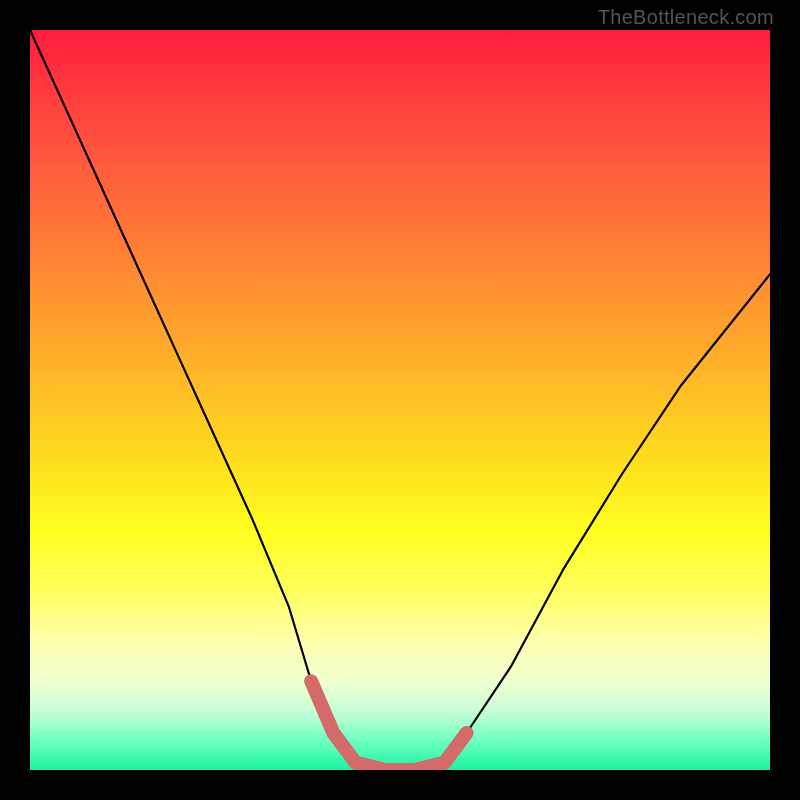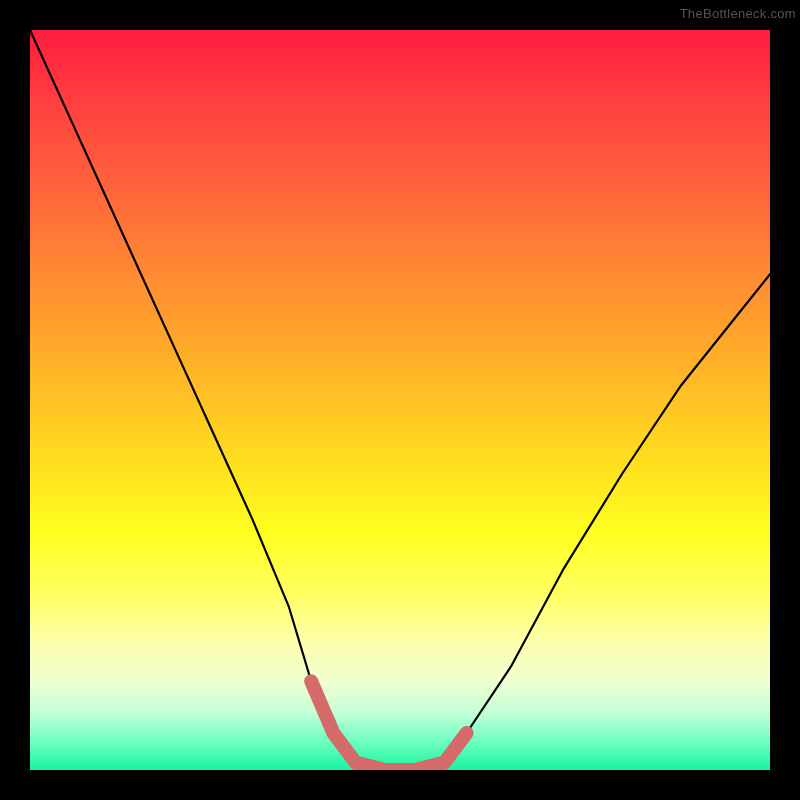--- a/index.html
+++ b/index.html
@@ -7,23 +7,23 @@
     width: 800px;
     height: 800px;
     background: #000;
     position: relative;
     overflow: hidden;
     font-family: Arial, sans-serif;
   }
   .watermark {
     position: absolute;
     top: 6px;
-    right: 4px;
+    right: 26px;
     color: #555555;
-    font-size: 13px;
+    font-size: 20px;
     font-weight: 500;
     z-index: 10;
     letter-spacing: 0.3px;
   }
   .plot-area {
     position: absolute;
     left: 30px;
     top: 30px;
     width: 740px;
     height: 740px;

